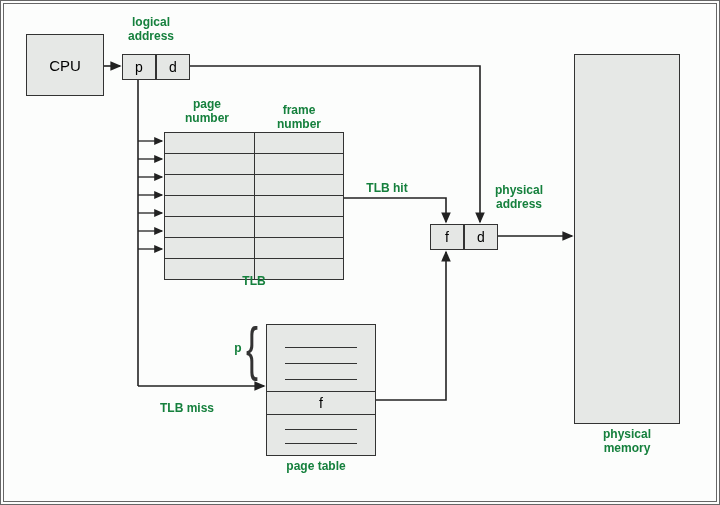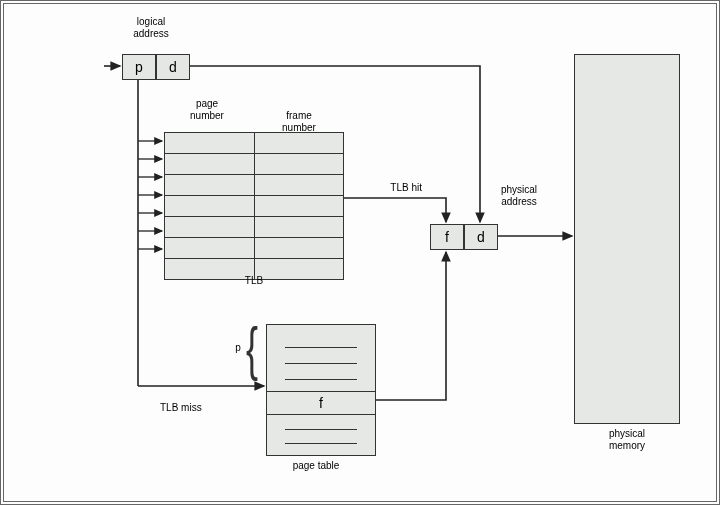--- a/index.html
+++ b/index.html
@@ -4,21 +4,21 @@
 <style>
   html,body{margin:0;padding:0;background:#fff;font-family:Arial,Helvetica,sans-serif;}
   .frame{
     position:relative;
     width:720px;height:505px;
     box-sizing:border-box;
     border:4px double #666;
     background:#fcfdfc;
   }
   .box{position:absolute;box-sizing:border-box;}
-  .label{position:absolute;font-size:10px;color:#000000;text-align:center;line-height:1.15;}
+  .label{position:absolute;font-size:12px;color:#15803d;text-align:center;line-height:1.15;font-weight:bold;}
   .cell{border:1px solid #333;background:#e5e7e5;display:flex;align-items:center;justify-content:center;font-size:14px;}
   
   .cpu{left:22px;top:30px;width:78px;height:62px;background:#e6e8e6;border:1px solid #333;display:flex;align-items:center;justify-content:center;font-size:15px;}
   
   .la-p{left:118px;top:50px;width:34px;height:26px;}
   .la-d{left:152px;top:50px;width:34px;height:26px;}
   
   .tlb{left:160px;top:128px;width:180px;height:126px;}
   .tlb table{width:100%;height:100%;border-collapse:collapse;}
   .tlb td{border:1px solid #333;background:#e6e8e6;height:18px;}
@@ -33,34 +33,37 @@
   .mem{left:570px;top:50px;width:106px;height:370px;background:#e6e8e6;border:1px solid #333;}
   
   .brace{position:absolute;font-size:60px;line-height:50px;color:#333;transform:scaleX(.6);}
   svg.lines{position:absolute;left:0;top:0;width:100%;height:100%;pointer-events:none;}
 </style>
 </head>
 <body>
 
 <div class="frame">
 
+  <div class="box cpu">
+    <span>CPU</span>
+  </div>
 
   <div class="label" style="left:112px;top:12px;width:70px;white-space:pre-line;">logical
 address</div>
 
   <div class="box cell la-p">
       <span>p</span>
     </div>
   <div class="box cell la-d">
       <span>d</span>
     </div>
 
   <div class="label" style="left:158px;top:94px;width:90px;white-space:pre-line;">page
 number</div>
-  <div class="label" style="left:250px;top:106px;width:90px;white-space:pre-line;">frame
+  <div class="label" style="left:250px;top:100px;width:90px;white-space:pre-line;">frame
 number</div>
 
   <div class="box tlb">
     <table>
       <tbody>
           <tr>
             <td></td>
             <td></td>
           </tr>
       <tr>
@@ -85,21 +88,21 @@
           </tr>
       <tr>
             <td></td>
             <td></td>
           </tr>
     </tbody>
       </table>
   </div>
   <div class="label" style="left:220px;top:256px;width:60px;margin-top:15px;">TLB</div>
 
-  <div class="label" style="left:348px;top:178px;width:70px;text-align:right;">TLB hit</div>
+  <div class="label" style="left:348px;top:178px;width:70px;text-align:center;">TLB hit</div>
   <div class="label" style="left:156px;top:362px;width:80px;text-align:left;margin-top:36px;">TLB miss</div>
 
   <div class="label" style="left:480px;top:180px;width:70px;white-space:pre-line;">physical
 address</div>
 
   <div class="box cell pa-f">
       <span>f</span>
     </div>
   <div class="box cell pa-d">
       <span>d</span>

